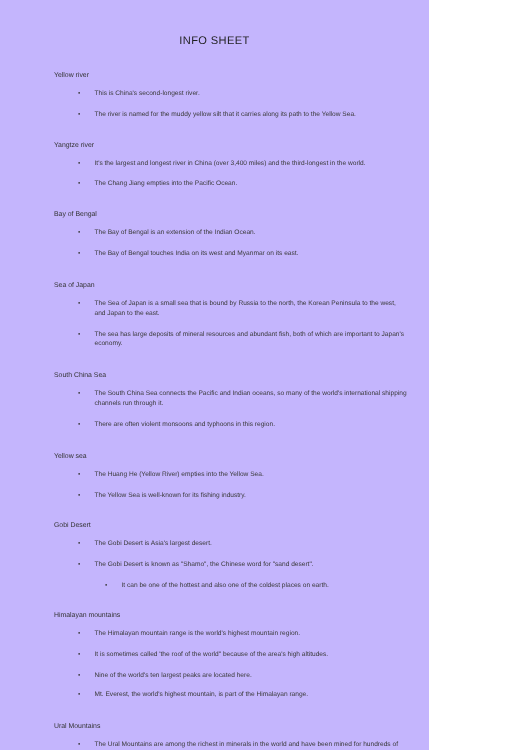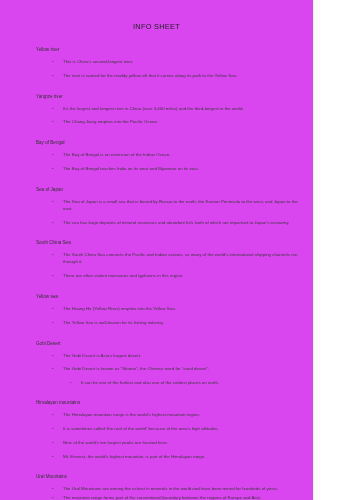--- a/index.html
+++ b/index.html
@@ -8,23 +8,23 @@
   }
   body {
     width: 353px;
     height: 500px;
     background: #ffffff;
     font-family: "Liberation Sans", sans-serif;
     color: #2b2b2b;
     overflow: hidden;
   }
   .page {
-    width: 313px;
+    width: 286px;
     height: 500px;
-    background: #d946ef;
+    background: #c4b5fd;
     box-sizing: border-box;
     padding: 18px 14px 0 14px;
     position: relative;
   }
   .doc-title {
     text-align: center;
     font-size: 7.4px;
     letter-spacing: 0.25px;
     color: #1f1f1f;
     margin: 4px 0 0 0;

